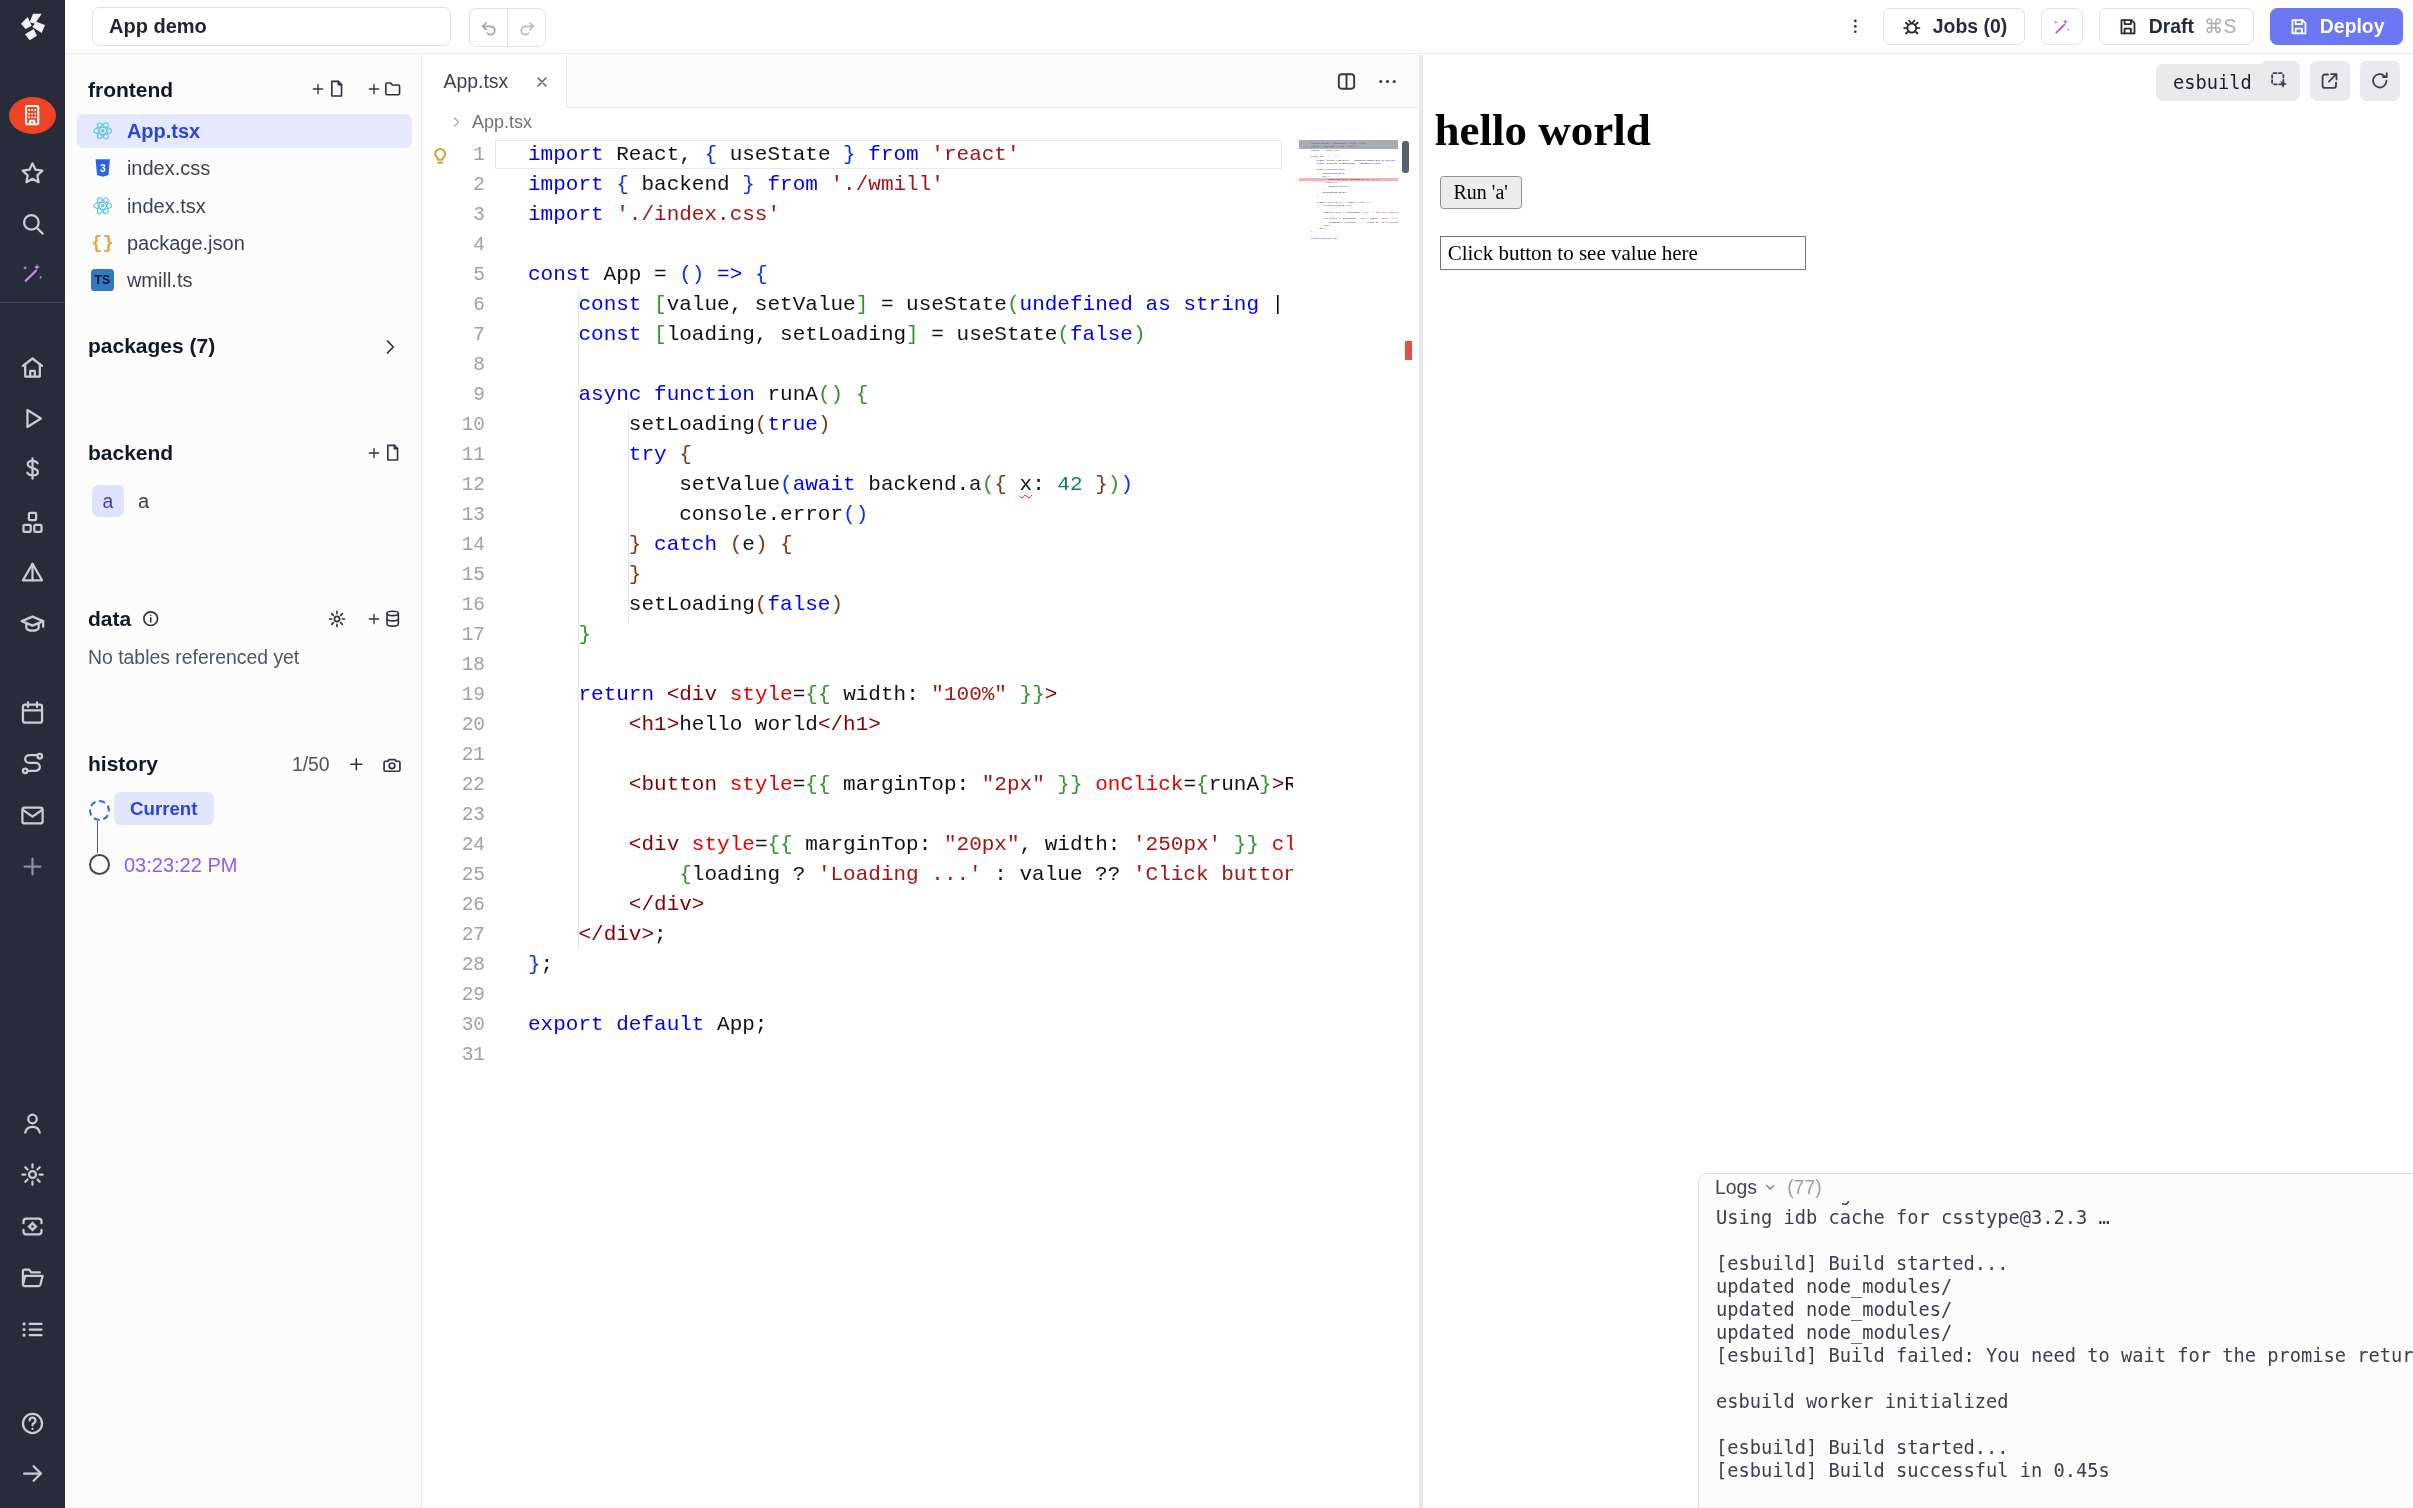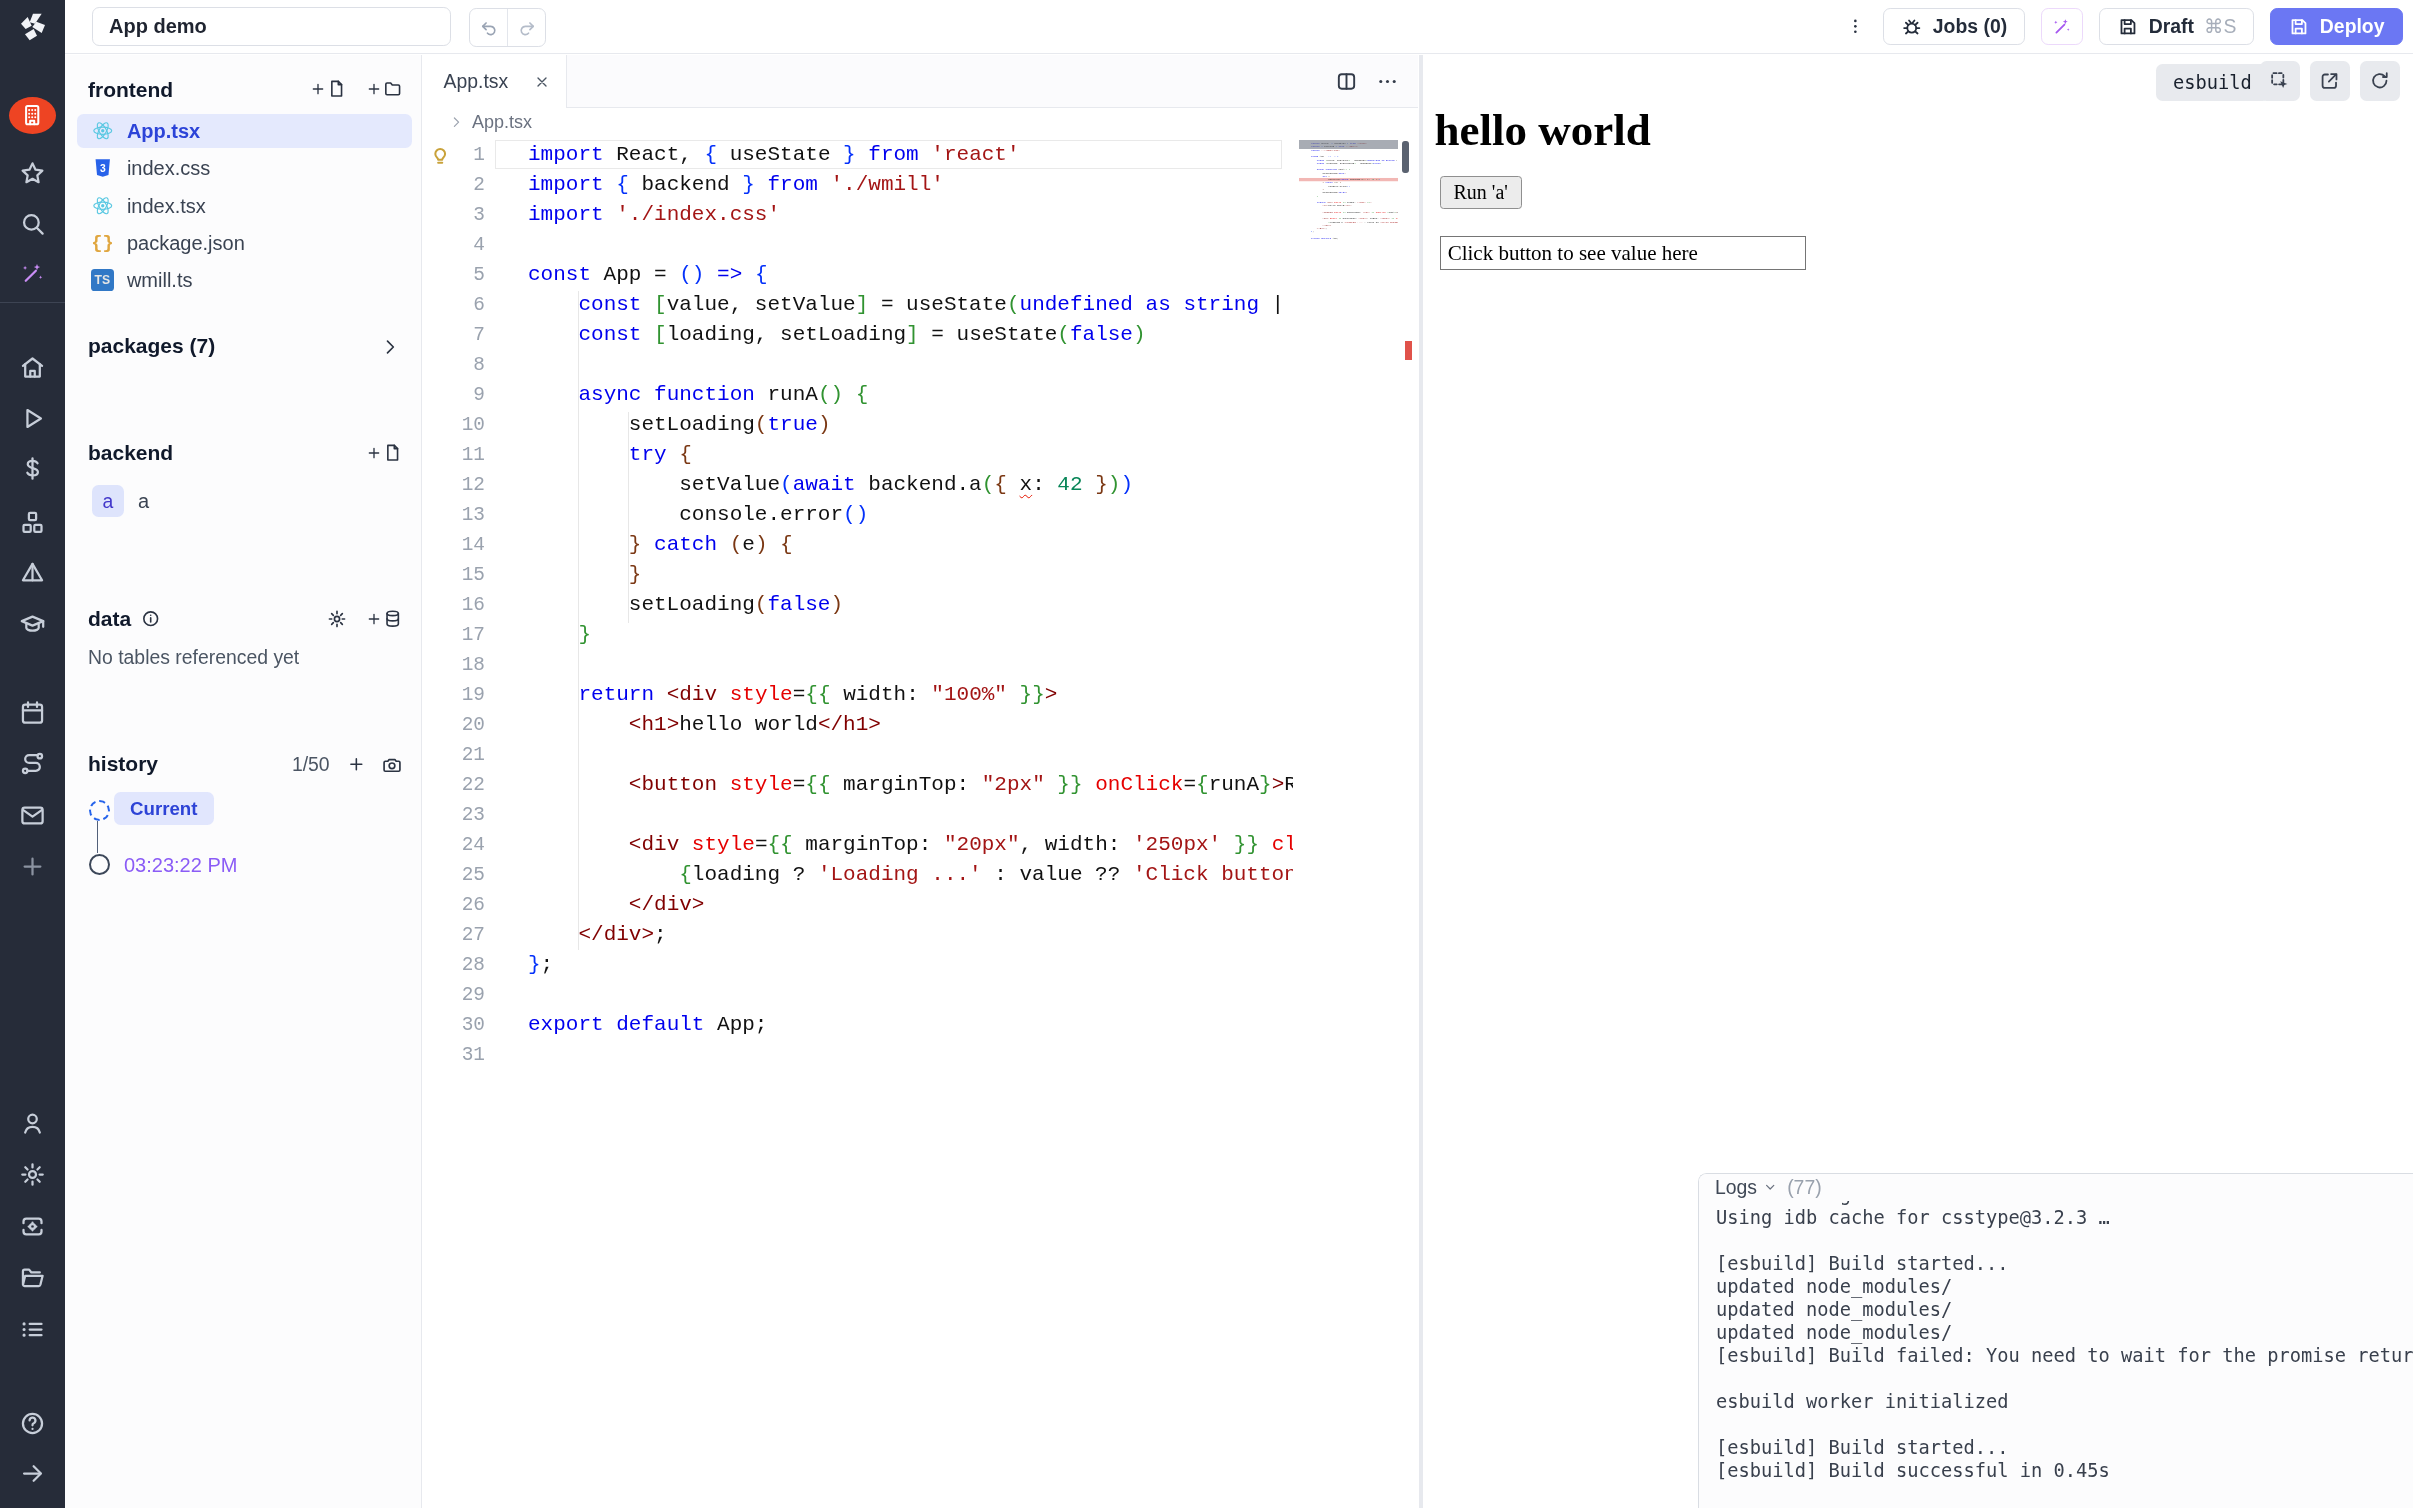--- a/index.html
+++ b/index.html
@@ -47,21 +47,21 @@
   .sec-head{position:absolute;left:23px;font-size:21px;font-weight:700;color:#10192b;}
   .sec-tools{position:absolute;display:flex;align-items:center;gap:18.7px;color:#2b3342;justify-content:space-between;}
   .mini-ic{display:flex;align-items:center;gap:1.4px;cursor:pointer;color:#2b3342;}
   .mini-ic svg{width:19.4px;height:19.4px;}
   .file-row{position:absolute;left:11.5px;width:335px;height:34px;border-radius:6.5px;display:flex;
             align-items:center;gap:13px;padding-left:14.4px;box-sizing:border-box;font-size:20px;
             color:#3a4352;cursor:pointer;}
   .file-row.sel{background:#e4e9fd;color:#2c44d8;font-weight:600;}
   .file-ic{width:23px;height:23px;display:flex;align-items:center;justify-content:center;}
   .json-ic{color:#e0a63f;font-weight:700;font-size:18.7px;font-family:"Liberation Mono",monospace;}
-  .ts-ic{width:26px;height:21.5px;background:#3178c6;color:#e5e5e5;border-radius:3.6px;font-size:12.2px;
+  .ts-ic{width:26px;height:21.5px;background:#3178c6;color:#0f172a;border-radius:3.6px;font-size:12.2px;
          font-weight:700;display:flex;align-items:center;justify-content:center;}
   .badge-a{position:absolute;width:32px;height:32px;background:#dee4fc;border-radius:6.5px;color:#4338ca;
            font-size:19.4px;display:flex;align-items:center;justify-content:center;cursor:pointer;}
   .hist-badge{position:absolute;background:#e1e6fd;color:#2d43d6;font-weight:700;font-size:18.7px;
               border-radius:6.5px;padding:5.7px 16px;cursor:pointer;}
   .muted{color:#4b5563;font-size:19.4px;}
 
   
   .editor{position:absolute;left:422px;top:55px;width:996px;height:1454px;background:#fff;}
   .tabbar{position:absolute;left:0;top:0;width:100%;height:53px;background:#fbfbfd;border-bottom:1.4px solid #e7e9ee;box-sizing:border-box;}

